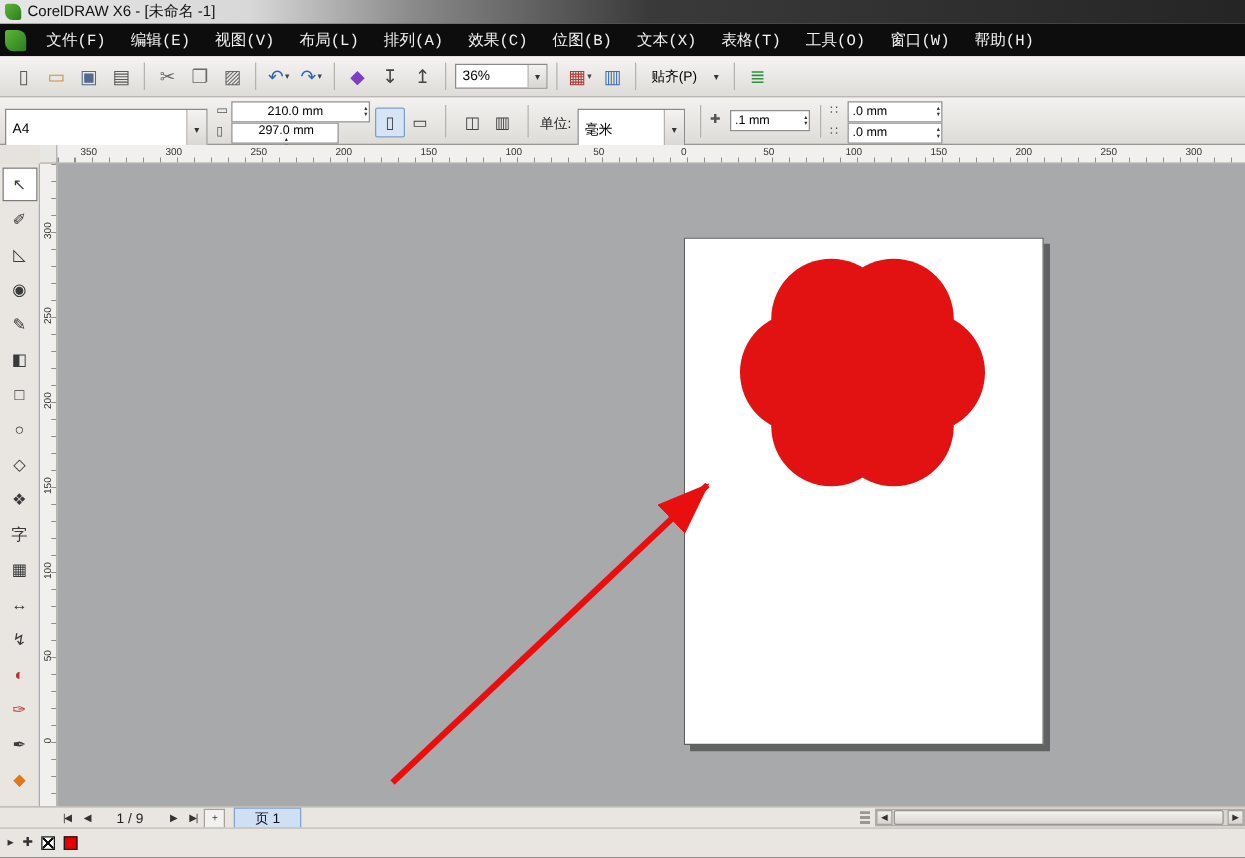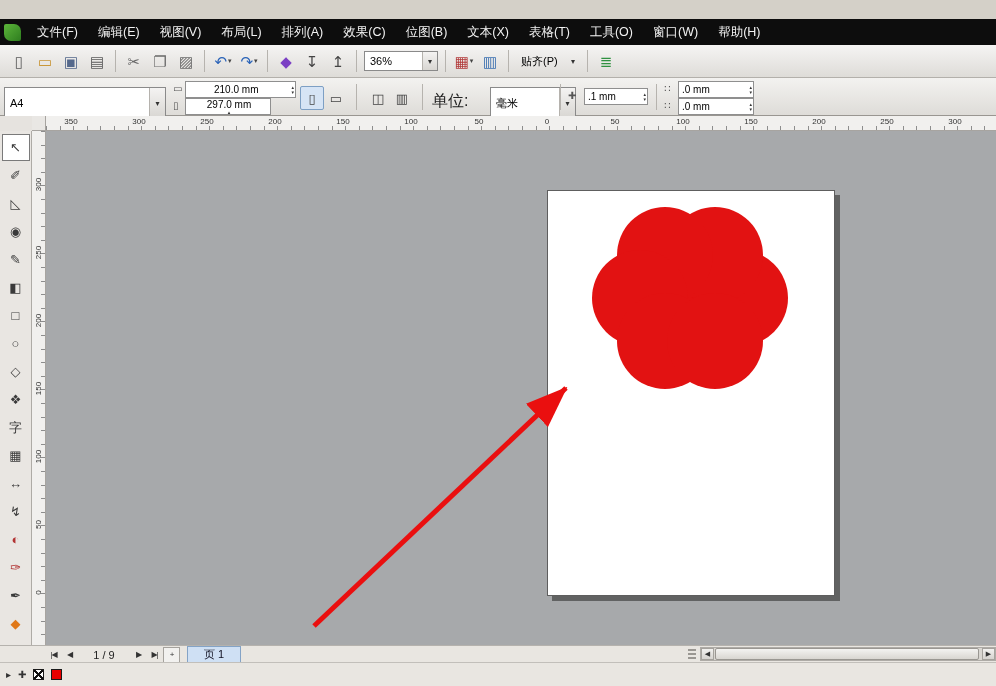--- a/index.html
+++ b/index.html
@@ -33,21 +33,21 @@
   #propbar{position:absolute;left:0;top:78px;width:996px;height:38px;box-sizing:border-box;
     background:linear-gradient(#f3f2f0,#dedcd8);border-bottom:1px solid #999691;}
   .pcombo{position:absolute;height:32px;background:#fff;border:1px solid #8a8a8a;box-sizing:border-box;
     display:flex;align-items:center;justify-content:space-between;font-size:11px;padding-left:5px;}
   .pcombo-arrow{width:15px;height:100%;display:flex;align-items:center;justify-content:center;font-size:8px;color:#333;
     background:linear-gradient(#f4f3f2,#d8d6d2);border-left:1px solid #b5b2ad;}
   .pfield{position:absolute;height:15px;background:#fff;border:1px solid #8f8f8f;box-sizing:content-box;
     display:flex;align-items:center;justify-content:space-between;font-size:10px;padding:0 1px 0 3px;}
   .spin{display:flex;flex-direction:column;line-height:5px;font-size:5px;color:#333;}
   .picon{position:absolute;font-size:10px;color:#555;line-height:1;}
-  .plabel{position:absolute;font-size:16px;color:#222;text-align:center;}
+  .plabel{position:absolute;font-size:11px;color:#222;text-align:center;}
   .pbtn{position:absolute;width:22px;height:22px;display:flex;align-items:center;justify-content:center;
     font-size:13px;color:#444;border:1px solid transparent;border-radius:2px;}
   .pbtn.active{background:#d6e4f5;border-color:#7d9fc4;}
   .psep{position:absolute;top:6px;width:1px;height:26px;background:#b6b3ae;}
   
   #corner{position:absolute;left:32px;top:116px;width:14px;height:15px;background:#e9e7e4;border-right:1px solid #a7a4a0;border-bottom:1px solid #a7a4a0;box-sizing:border-box;}
   #corner-left{position:absolute;left:0;top:116px;width:32px;height:15px;background:#e6e3df;}
   #hruler{position:absolute;left:46px;top:116px;right:0;height:15px;background:#f1f0ee;border-bottom:1px solid #a7a4a0;box-sizing:border-box;overflow:hidden;
     background-image:repeating-linear-gradient(to right,#8d8d8d 0 1px,transparent 1px 13.6px);
     background-size:100% 4px;background-position:left bottom;background-repeat:no-repeat;background-color:#f1f0ee;}
@@ -83,24 +83,28 @@
   .swatch{width:11px;height:11px;border:1px solid #1a1a1a;box-sizing:border-box;}
   #none-swatch{background:
      linear-gradient(45deg,transparent 44%,#111 44%,#111 56%,transparent 56%),
      linear-gradient(-45deg,transparent 44%,#111 44%,#111 56%,transparent 56%),#fff;}
 </style>
 </head>
 <body>
 
 <div id="app">
 
+  <div id="titlebar">
+    <span id="app-icon-title"></span>
+    <span>CorelDRAW X6 - [未命名 -1]</span>
+  </div>
 
   <div id="menubar">
     <span id="menubar-icon"></span>
-    <div id="menu-items" style="display:flex;">
+    <div id="menu-items" style="display:flex;font-family:Liberation Mono, monospace;">
         <span class="menu-item">文件(F)</span>
         <span class="menu-item">编辑(E)</span>
         <span class="menu-item">视图(V)</span>
         <span class="menu-item">布局(L)</span>
         <span class="menu-item">排列(A)</span>
         <span class="menu-item">效果(C)</span>
         <span class="menu-item">位图(B)</span>
         <span class="menu-item">文本(X)</span>
         <span class="menu-item">表格(T)</span>
         <span class="menu-item">工具(O)</span>
@@ -206,21 +210,21 @@
       </div>
     <div class="psep" style="left:356px;"></div>
     <div class="pbtn" style="left:366px;top:8px;">
         <span>◫</span>
       </div>
     <div class="pbtn" style="left:390px;top:8px;">
         <span>▥</span>
       </div>
     <div class="psep" style="left:422px;"></div>
     <span class="plabel" style="left:432px;top:13px;">单位:</span>
-    <div class="pcombo" style="left:490px;top:9px;width:86px;">
+    <div class="pcombo" style="left:462px;top:9px;width:86px;">
       <span>毫米</span>
       <span class="pcombo-arrow">▾</span>
     </div>
     <div class="psep" style="left:560px;"></div>
     <span class="picon" style="left:568px;top:13px;">✚</span>
     <div class="pfield" style="left:584px;top:10px;width:58px;">
       <span>.1 mm</span>
       <span class="spin">
           <span>▴</span>
           <span>▾</span>

